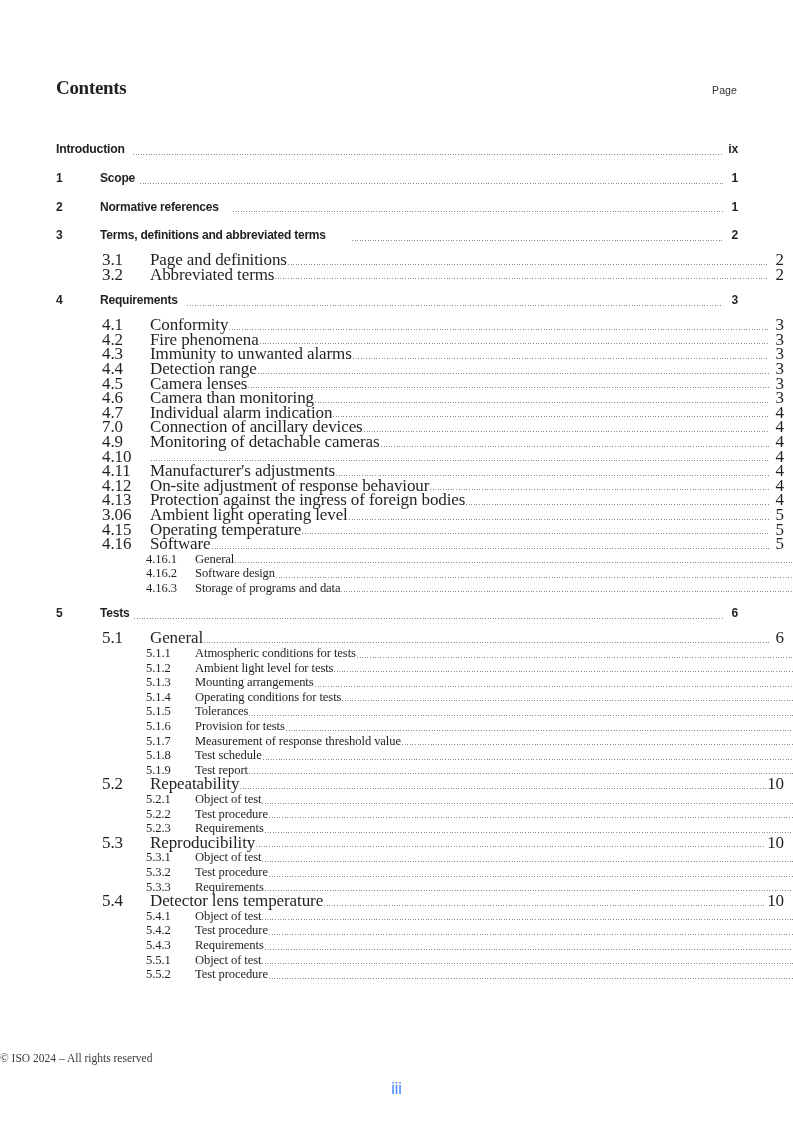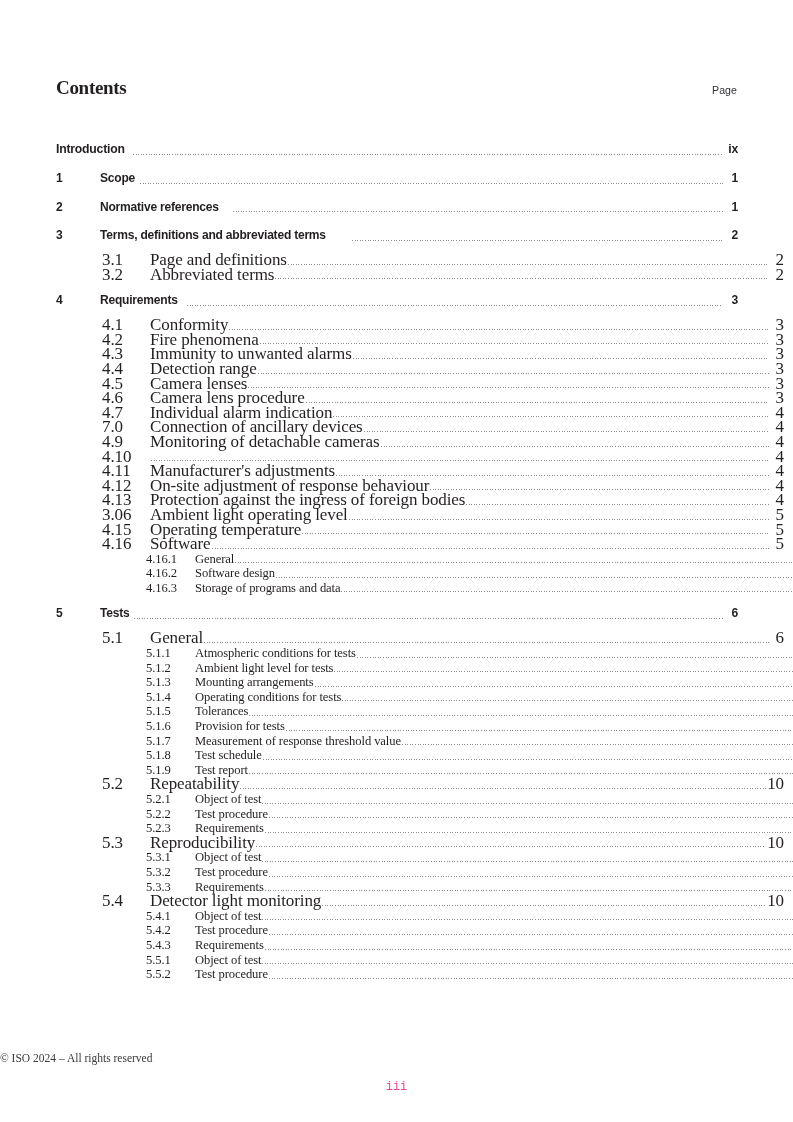--- a/index.html
+++ b/index.html
@@ -175,23 +175,23 @@
     font-family: "Liberation Serif", "DejaVu Serif", serif;
     font-size: 11.5px;
     color: #3a3a3c;
   }
   .footer-folio {
     position: absolute;
     top: 1080px;
     left: 0;
     width: 793px;
     text-align: center;
-    font-family: Liberation Mono, monospace;
-    font-size: 12px;
-    color: #ec4899;
+    font-family: Liberation Sans, sans-serif;
+    font-size: 16px;
+    color: #3b82f6;
   }
 </style>
 </head>
 <body>
 
 <div class="page">
 
 
   <div class="title-row">
     <div class="contents-title">Contents</div>
@@ -265,21 +265,21 @@
         <span class="pg">3</span>
       </div>
       <div class="toc-entry lvl2">
         <span class="num">4.5</span>
         <span class="label">Camera lenses</span>
         <span class="leader"></span>
         <span class="pg">3</span>
       </div>
       <div class="toc-entry lvl2">
         <span class="num">4.6</span>
-        <span class="label">Camera lens procedure</span>
+        <span class="label">Camera than monitoring</span>
         <span class="leader"></span>
         <span class="pg">3</span>
       </div>
       <div class="toc-entry lvl2">
         <span class="num">4.7</span>
         <span class="label">Individual alarm indication</span>
         <span class="leader"></span>
         <span class="pg">4</span>
       </div>
       <div class="toc-entry lvl2">
@@ -444,21 +444,21 @@
         <span class="label">Test procedure</span>
         <span class="leader"></span>
       </div>
       <div class="toc-entry lvl3">
         <span class="num">5.3.3</span>
         <span class="label">Requirements</span>
         <span class="leader"></span>
       </div>
       <div class="toc-entry lvl2">
         <span class="num">5.4</span>
-        <span class="label">Detector light monitoring</span>
+        <span class="label">Detector lens temperature</span>
         <span class="leader"></span>
         <span class="pg">10</span>
       </div>
       <div class="toc-entry lvl3">
         <span class="num">5.4.1</span>
         <span class="label">Object of test</span>
         <span class="leader"></span>
       </div>
       <div class="toc-entry lvl3">
         <span class="num">5.4.2</span>

